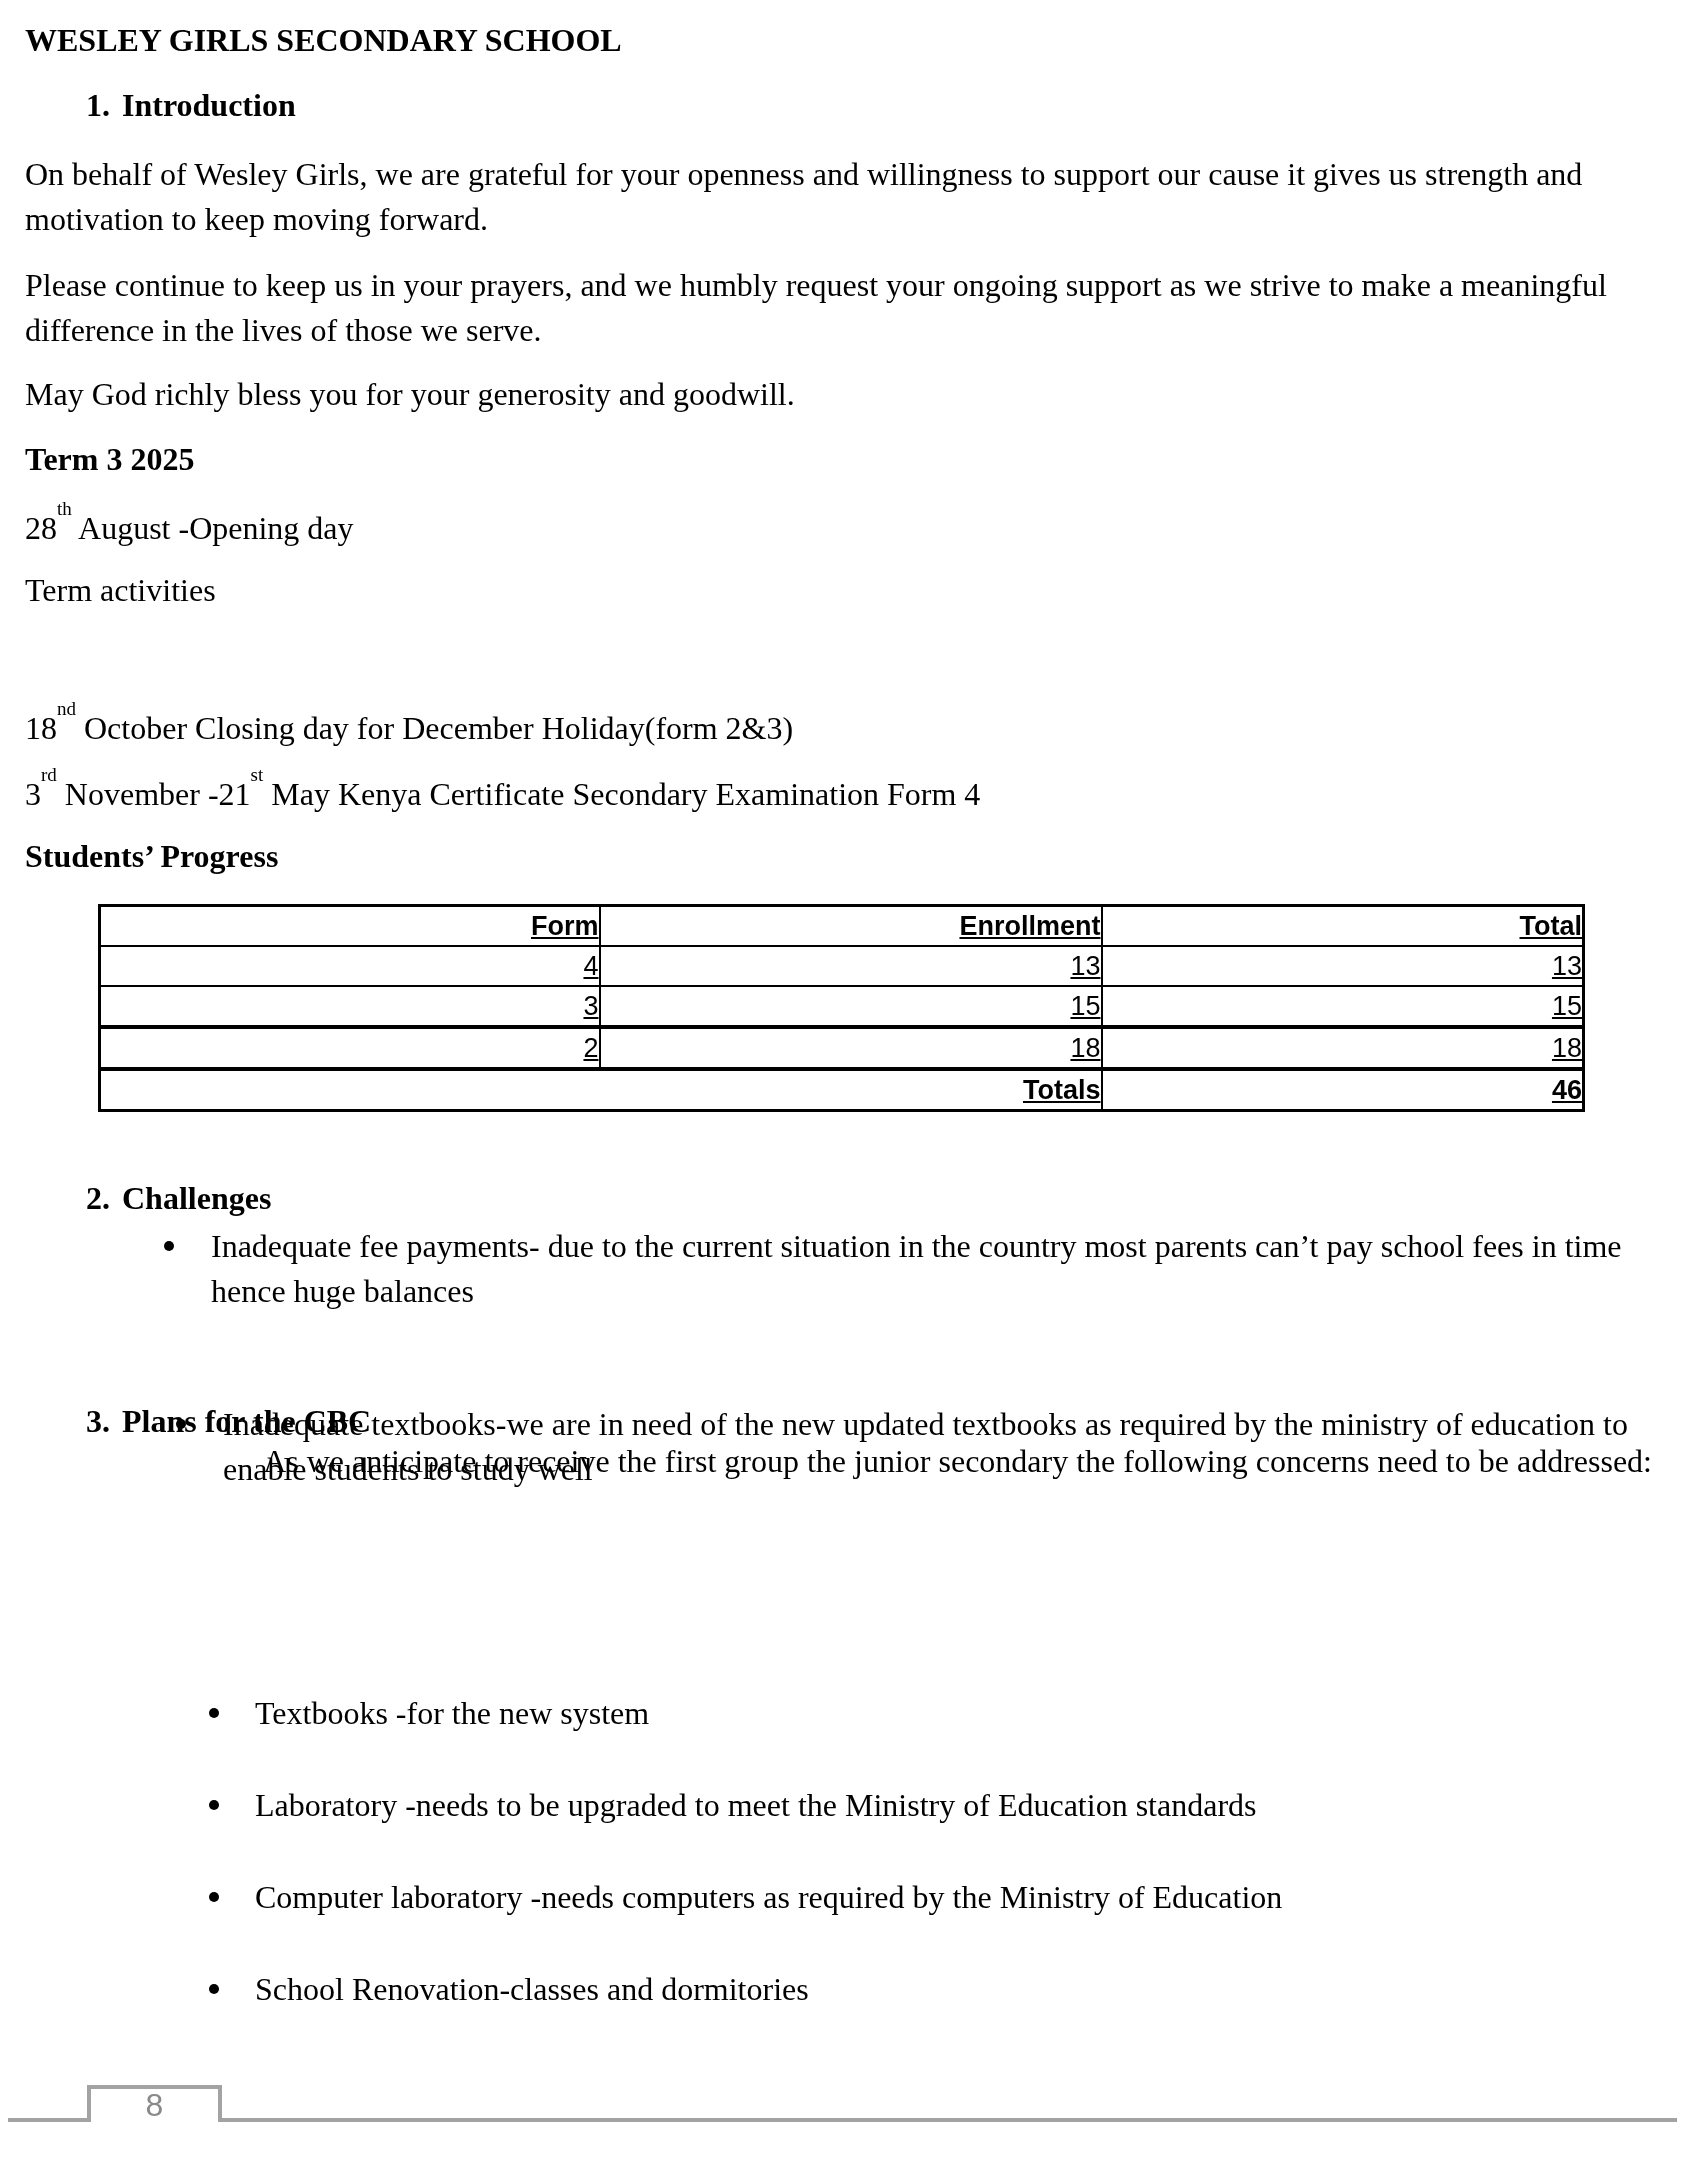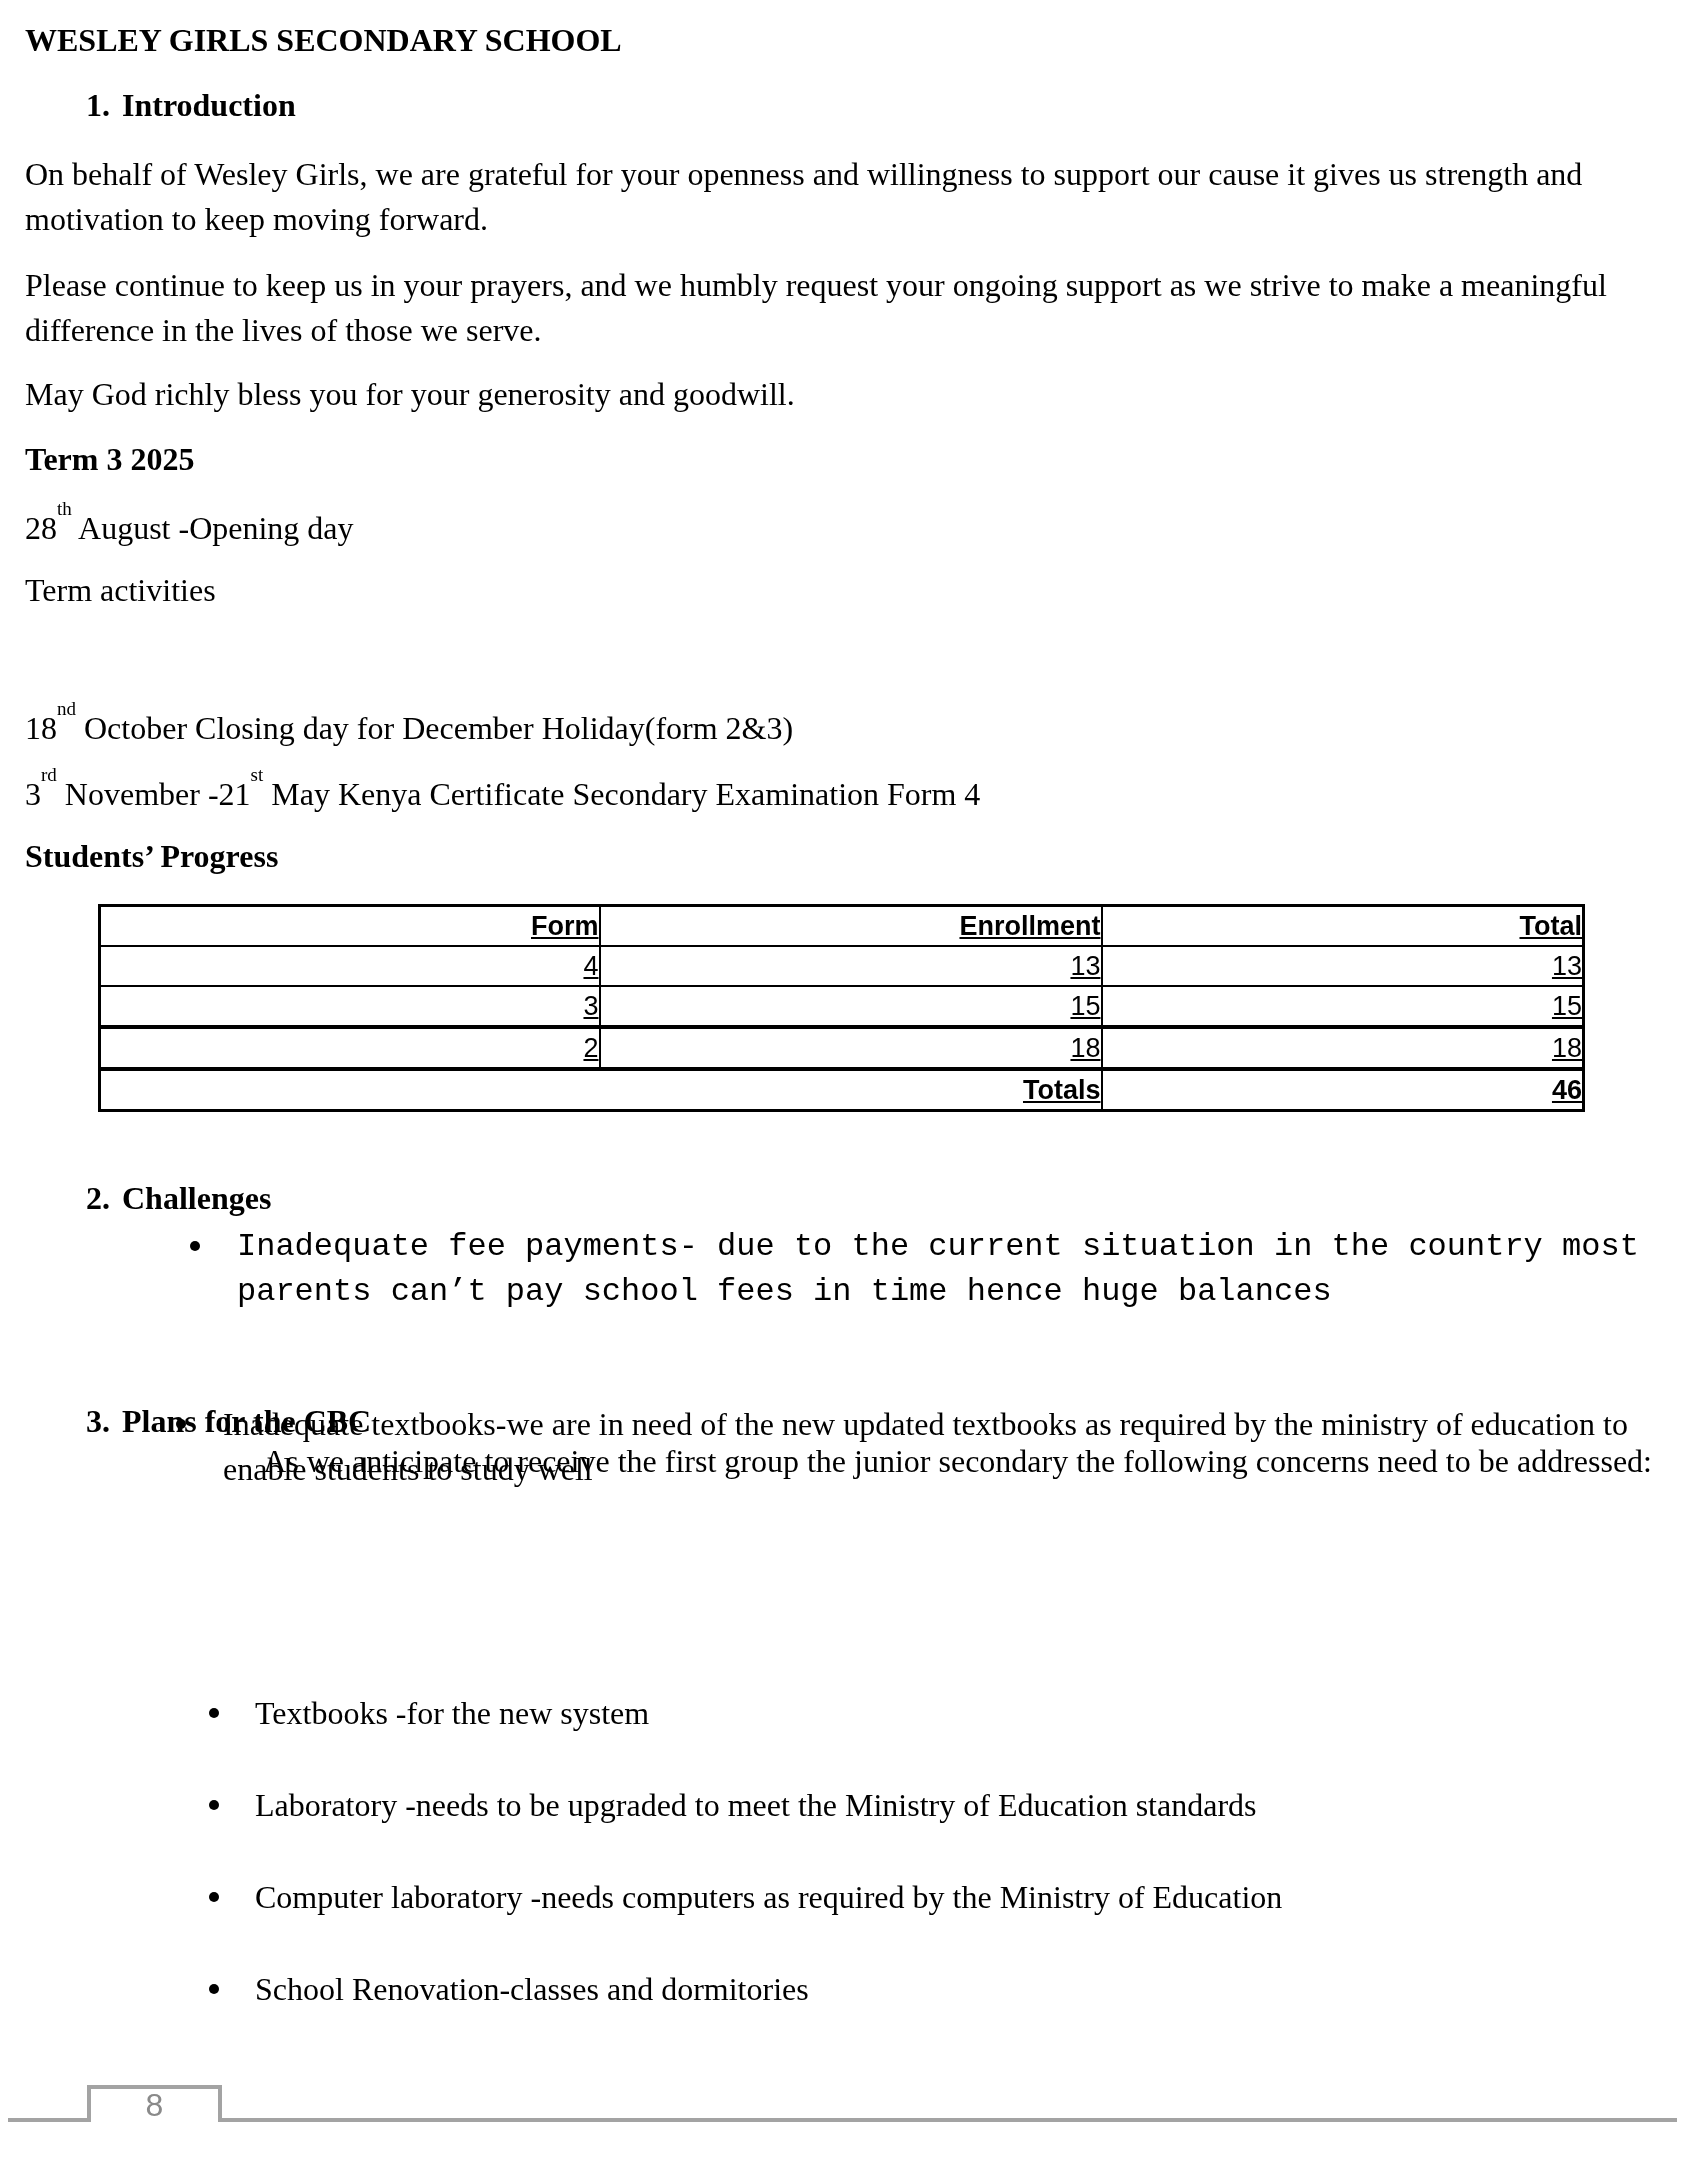--- a/index.html
+++ b/index.html
@@ -130,21 +130,21 @@
       <td colspan="2" class="totals-cell">Totals</td>
       <td>46</td>
     </tr>
   </tbody>
     </table>
 
   <div class="abs heading" style="left:74px;top:1176px;">
     <span class="hnum">2.</span><span>Challenges</span>
   </div>
 
-  <div class="abs body-text bullet-item ch-item" style="left:237px;top:1224px;font-family:Liberation Mono, monospace;">
+  <div class="abs body-text bullet-item ch-item" style="left:211px;top:1224px;">
     <span class="dot"></span>
     <span>Inadequate fee payments- due to the current situation in the country most parents can’t pay school fees in time hence huge balances</span>
   </div>
 
   <div class="abs body-text bullet-item ch-item" style="left:223px;top:1292px;margin-top:20px;">
     <span class="dot"></span>
     <span>Inadequate textbooks-we are in need of the new updated textbooks as required by the ministry of education to enable students to study well</span>
   </div>
 
   <div class="abs heading" style="left:74px;top:1399px;">

